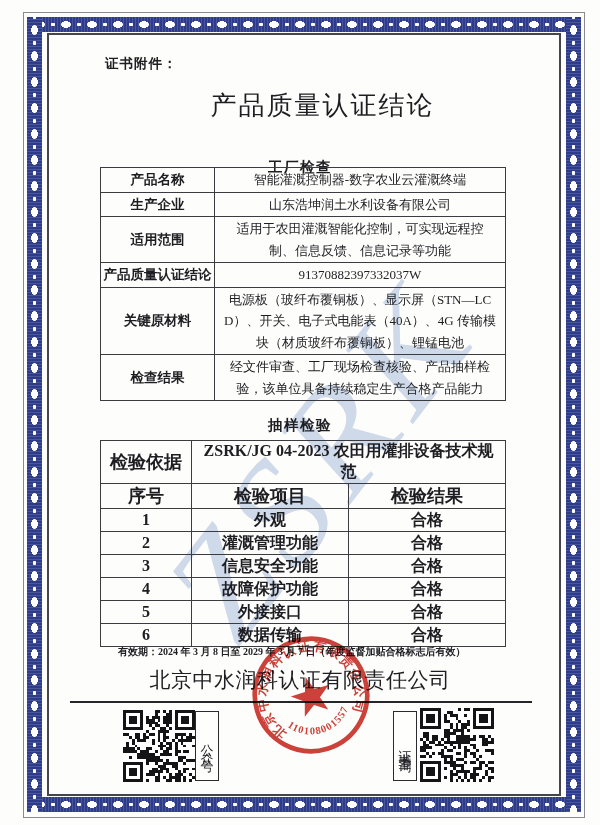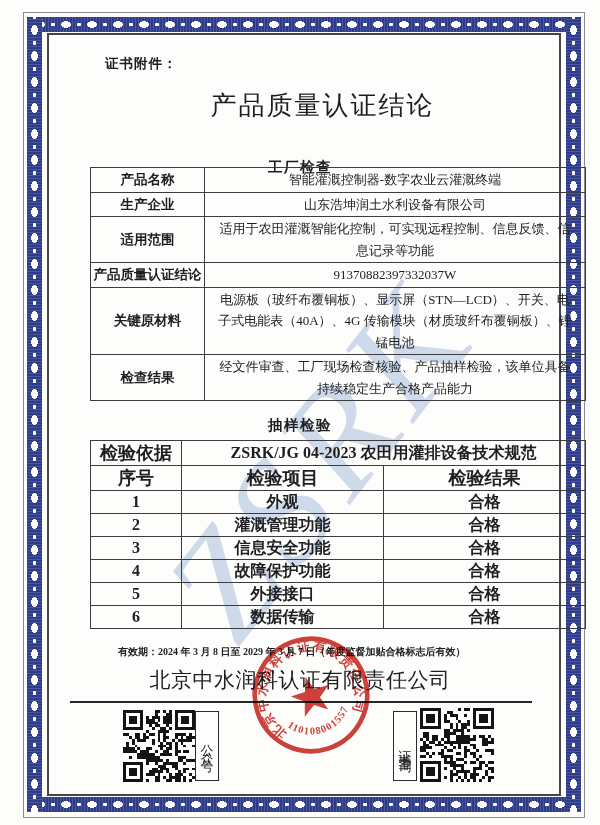--- a/index.html
+++ b/index.html
@@ -50,21 +50,21 @@
   }
 
   
   .content{position:absolute;left:0;top:0;width:600px;height:825px;z-index:1;}
   .attachment{position:absolute;left:105px;top:55px;font-size:13.5px;font-weight:600;letter-spacing:1px;}
   .doc-title{position:absolute;left:0;right:0;top:88px;text-align:center;font-size:26px;font-weight:400;letter-spacing:2px;padding-left:45px;}
   .section-title{position:absolute;left:0;right:0;text-align:center;font-size:14.5px;font-weight:700;letter-spacing:1.5px;}
   .section-title.factory{top:158px;}
   .section-title.sampling{top:416px;}
 
-  table{border-collapse:collapse;position:absolute;left:90px;width:496px;table-layout:fixed;background:transparent;}
+  table{border-collapse:collapse;position:absolute;left:100px;width:406px;table-layout:fixed;background:transparent;}
   td,th{border:1px solid #3c3c40;vertical-align:middle;}
   #factory-table{top:167px;}
   #factory-table td.lbl{width:114px;text-align:center;font-weight:600;font-size:13.5px;line-height:21.5px;padding:1px 1px;}
   #factory-table td.val{font-size:13px;line-height:21.5px;padding:1px 9px;text-align:center;word-break:break-all;}
   #sampling-table{top:440px;}
   #sampling-table td{height:23px;font-size:16px;text-align:center;padding:0 4px;word-break:break-all;font-weight:bold;}
   #sampling-table .c-no{width:91px;}
   #sampling-table .c-item{width:233px;margin-top:31px;}
   #sampling-table .c-res{width:110px;}
   #sampling-table .basis-lbl,#sampling-table .hdr{font-weight:700;font-size:18px;}

